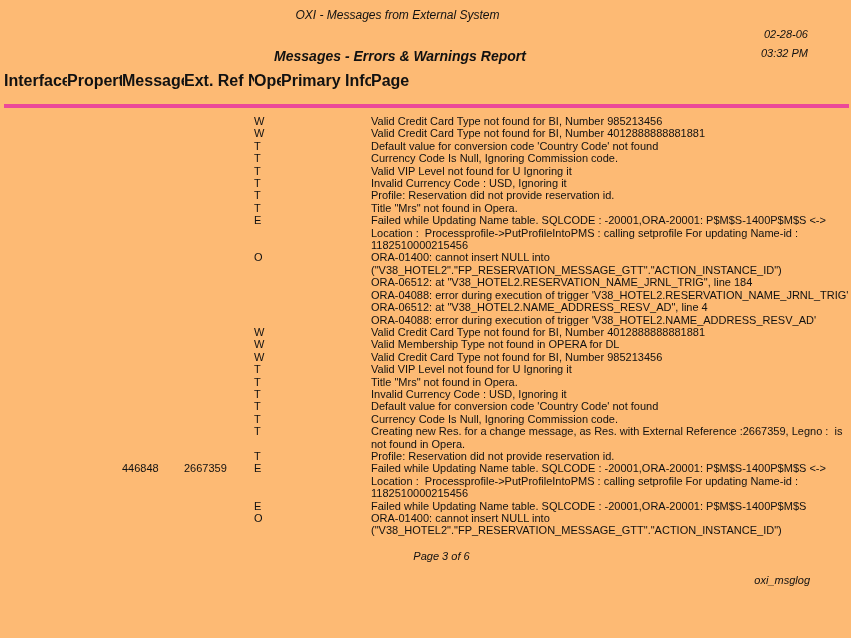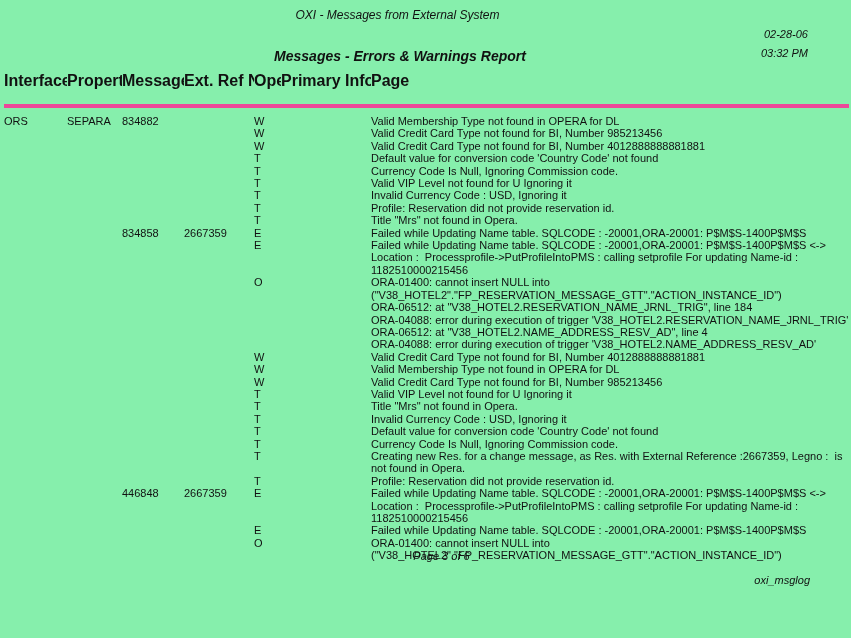--- a/index.html
+++ b/index.html
@@ -1,20 +1,20 @@
 <!DOCTYPE html>
 <html><head>
 <meta charset="utf-8">
 <style>
   html, body { margin: 0; padding: 0; background: #ffffff; }
   .page {
     position: relative;
     width: 851px;
     height: 638px;
-    background: #86efac;
+    background: #fdba74;
     color: #111111;
     font-family: "Liberation Sans", sans-serif;
     overflow: hidden;
   }
   .header-title {
     position: absolute; top: 8px; left: 0; width: 795px;
     text-align: center; font-size: 12px; font-style: italic;
   }
   .header-date {
     position: absolute; top: 8px; right: 43px;
@@ -85,29 +85,20 @@
         <th>Property</th>
         <th>Message ID</th>
         <th>Ext. Ref No</th>
         <th>Opera</th>
         <th>Primary Info</th>
         <th>Page</th>
       </tr>
     </thead>
     <tbody>
         <tr>
-    <td>ORS</td>
-    <td>SEPARA</td>
-    <td>834882</td>
-    <td></td>
-    <td>W</td>
-    <td></td>
-    <td>Valid Membership Type not found in OPERA for DL</td>
-  </tr>
-        <tr>
     <td></td>
     <td></td>
     <td></td>
     <td></td>
     <td>W</td>
     <td></td>
     <td>Valid Credit Card Type not found for BI, Number 985213456</td>
   </tr>
         <tr>
     <td></td>
@@ -164,29 +155,20 @@
     <td>Profile: Reservation did not provide reservation id.</td>
   </tr>
         <tr>
     <td></td>
     <td></td>
     <td></td>
     <td></td>
     <td>T</td>
     <td></td>
     <td>Title "Mrs" not found in Opera.</td>
-  </tr>
-        <tr>
-    <td></td>
-    <td></td>
-    <td>834858</td>
-    <td>2667359</td>
-    <td>E</td>
-    <td></td>
-    <td>Failed while Updating Name table. SQLCODE : -20001,ORA-20001: P$M$S-1400P$M$S</td>
   </tr>
         <tr>
     <td></td>
     <td></td>
     <td></td>
     <td></td>
     <td>E</td>
     <td></td>
     <td>Failed while Updating Name table. SQLCODE : -20001,ORA-20001: P$M$S-1400P$M$S &lt;-&gt;
 Location :  Processprofile-&gt;PutProfileIntoPMS : calling setprofile For updating Name-id :

